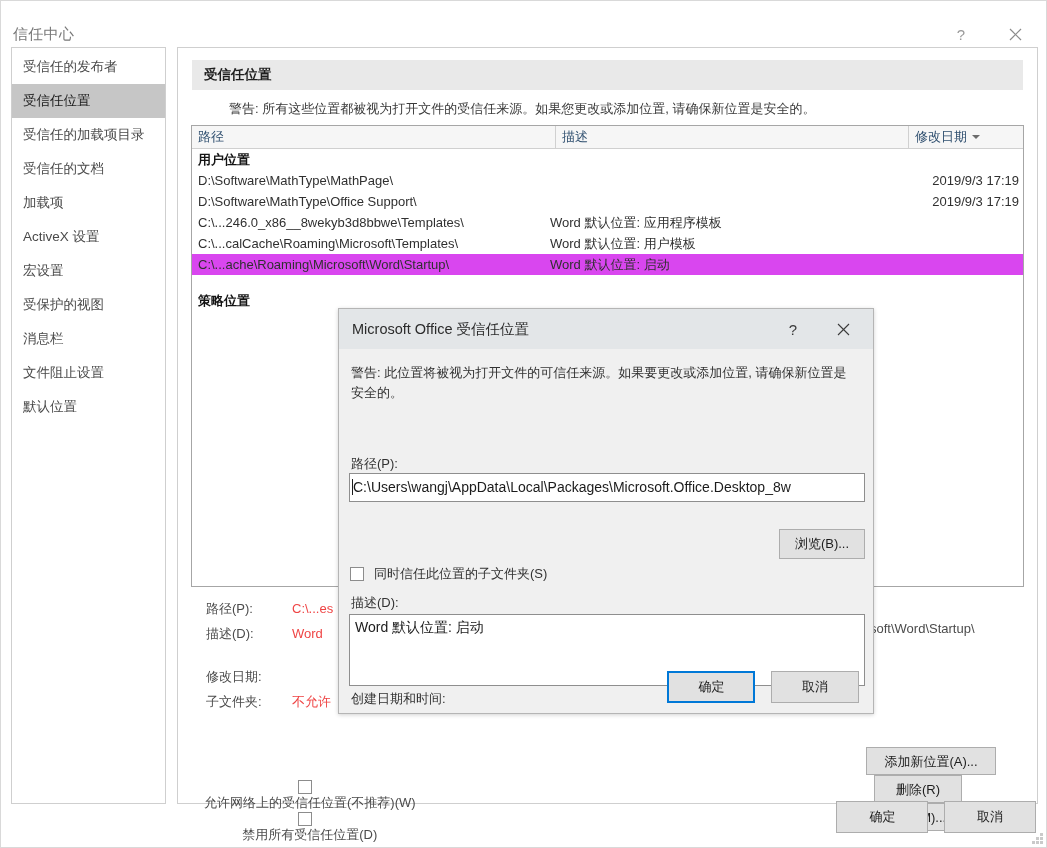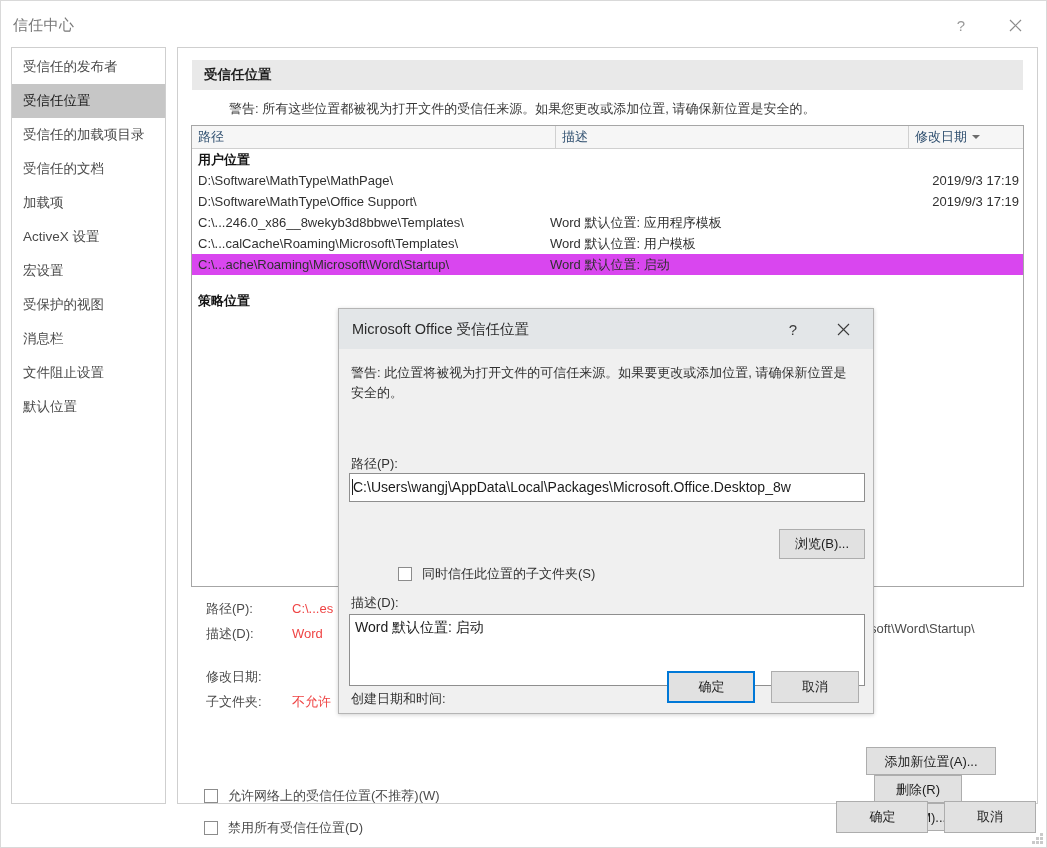--- a/index.html
+++ b/index.html
@@ -19,21 +19,21 @@
     height: 848px;
     background: #ffffff;
     border: 1px solid #d9d9d9;
     box-sizing: border-box;
     overflow: hidden;
   }
 
   
   .titlebar {
     position: absolute;
-    left: 0; top: 4px;
+    left: 0; top: 13px;
     width: 100%;
     height: 40px;
     background: #ffffff;
   }
   .titlebar .title {
     position: absolute;
     left: 12px;
     top: 11px;
     font-size: 15px;
     color: #787878;
@@ -215,20 +215,21 @@
     position: absolute;
     left: 26px;
     top: 732px;
   }
   .cb-line {
     display: flex;
     align-items: center;
     height: 32px;
     font-size: 13px;
     color: #4b4b4b;
+    flex-direction: column;
   }
   .cbox {
     width: 14px;
     height: 14px;
     border: 1px solid #8c8c8c;
     background: #fff;
     margin-right: 10px;
     box-sizing: border-box;
     flex: none;
   }
@@ -345,21 +346,20 @@
     height: 30px;
   }
   .m-check {
     position: absolute;
     left: 11px;
     top: 216px;
     display: flex;
     align-items: center;
     font-size: 13px;
     color: #323232;
-    margin-left: 48px;
   }
   .m-textarea {
     position: absolute;
     left: 10px;
     top: 265px;
     width: 516px;
     height: 72px;
     border: 1px solid #8e8e8e;
     background: #ffffff;
     box-sizing: border-box;

